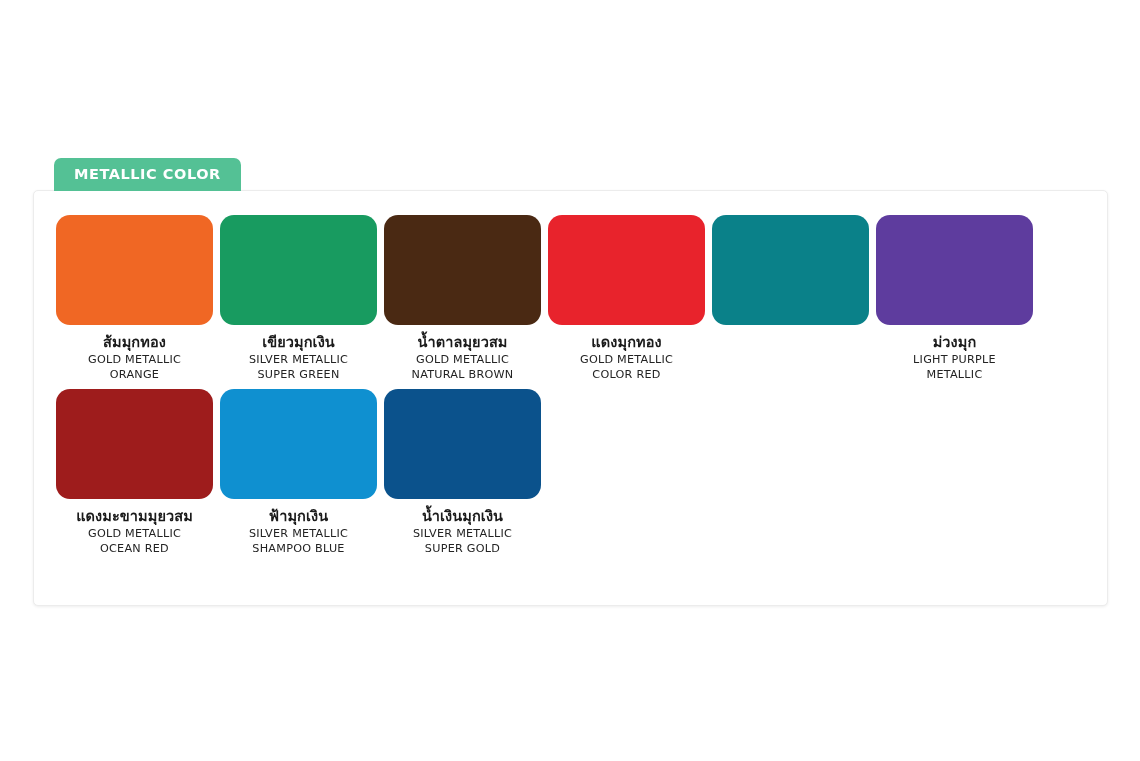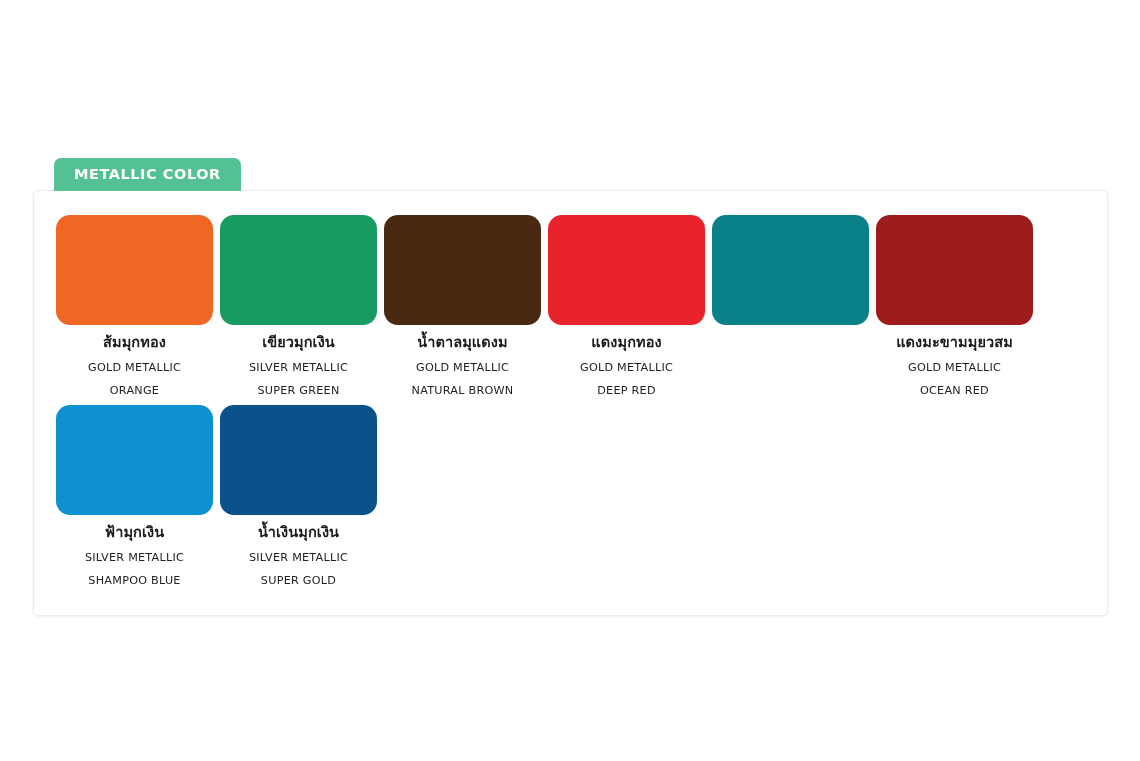--- a/index.html
+++ b/index.html
@@ -91,21 +91,21 @@
     letter-spacing: 0.1px;
   }
 
   .name-en {
     display: block;
     font-size: 11.2px;
     font-weight: normal;
     color: #232323;
     line-height: 1.28;
     letter-spacing: 0.25px;
-    margin-top: 9px;
+    margin-top: 1px;
   }
 </style>
 </head>
 <body>
 
 <div class="panel-wrap">
 
   <div class="section-tab" style="background: rgb(84, 193, 149);">METALLIC COLOR</div>
 
   <div class="panel" style="background: rgb(255, 255, 255); border-color: rgb(236, 236, 236);">
@@ -122,35 +122,43 @@
           <div class="swatch-chip" style="background: rgb(24, 155, 96);"></div>
           <div class="swatch-labels">
             <span class="name-th">เขียวมุกเงิน</span>
             <span class="name-en">SILVER METALLIC</span>
             <span class="name-en">SUPER GREEN</span>
           </div>
         </div>
         <div class="swatch-cell">
           <div class="swatch-chip" style="background: rgb(74, 41, 19);"></div>
           <div class="swatch-labels">
-            <span class="name-th">น้ำตาลมุแดงม</span>
+            <span class="name-th">น้ำตาลมุยวสม</span>
             <span class="name-en">GOLD METALLIC</span>
             <span class="name-en">NATURAL BROWN</span>
           </div>
         </div>
         <div class="swatch-cell">
           <div class="swatch-chip" style="background: rgb(232, 35, 44);"></div>
           <div class="swatch-labels">
             <span class="name-th">แดงมุกทอง</span>
             <span class="name-en">GOLD METALLIC</span>
-            <span class="name-en">DEEP RED</span>
+            <span class="name-en">COLOR RED</span>
           </div>
         </div>
         <div class="swatch-cell">
           <div class="swatch-chip" style="background: rgb(10, 129, 137);"></div>
+        </div>
+        <div class="swatch-cell">
+          <div class="swatch-chip" style="background: rgb(94, 60, 158);"></div>
+          <div class="swatch-labels">
+            <span class="name-th">ม่วงมุก</span>
+            <span class="name-en">LIGHT PURPLE</span>
+            <span class="name-en">METALLIC</span>
+          </div>
         </div>
         <div class="swatch-cell">
           <div class="swatch-chip" style="background: rgb(158, 28, 28);"></div>
           <div class="swatch-labels">
             <span class="name-th">แดงมะขามมุยวสม</span>
             <span class="name-en">GOLD METALLIC</span>
             <span class="name-en">OCEAN RED</span>
           </div>
         </div>
         <div class="swatch-cell">

